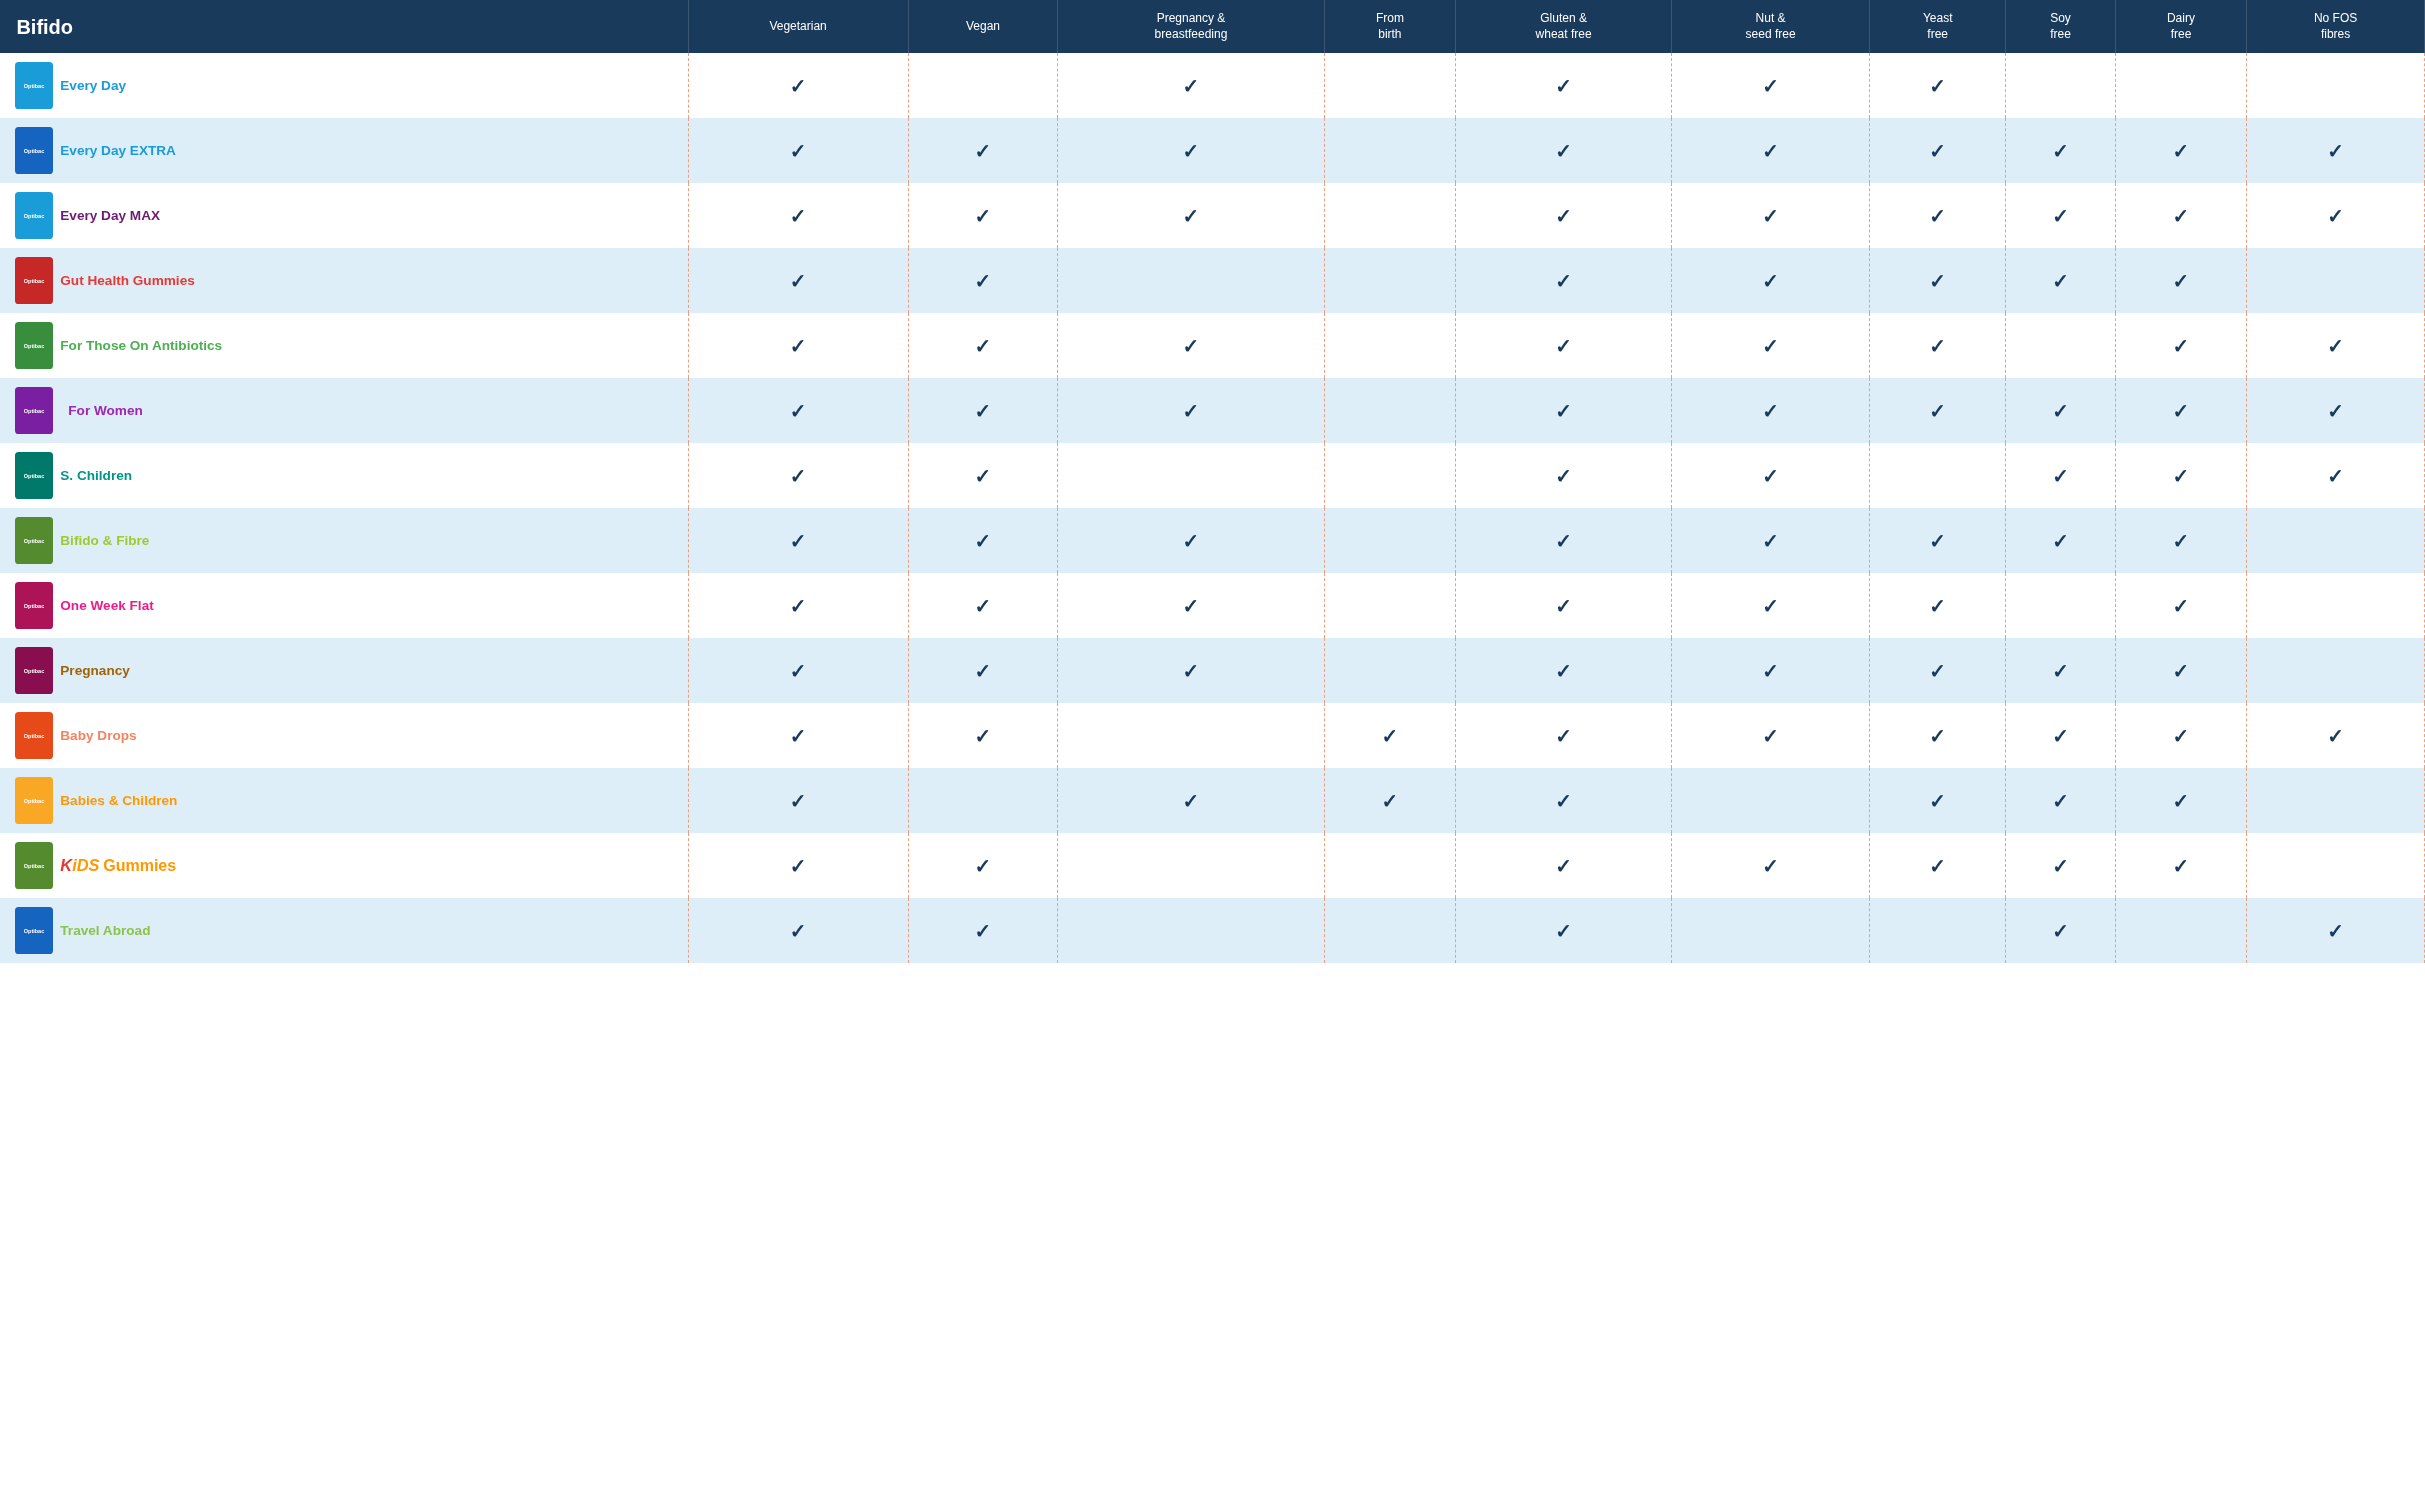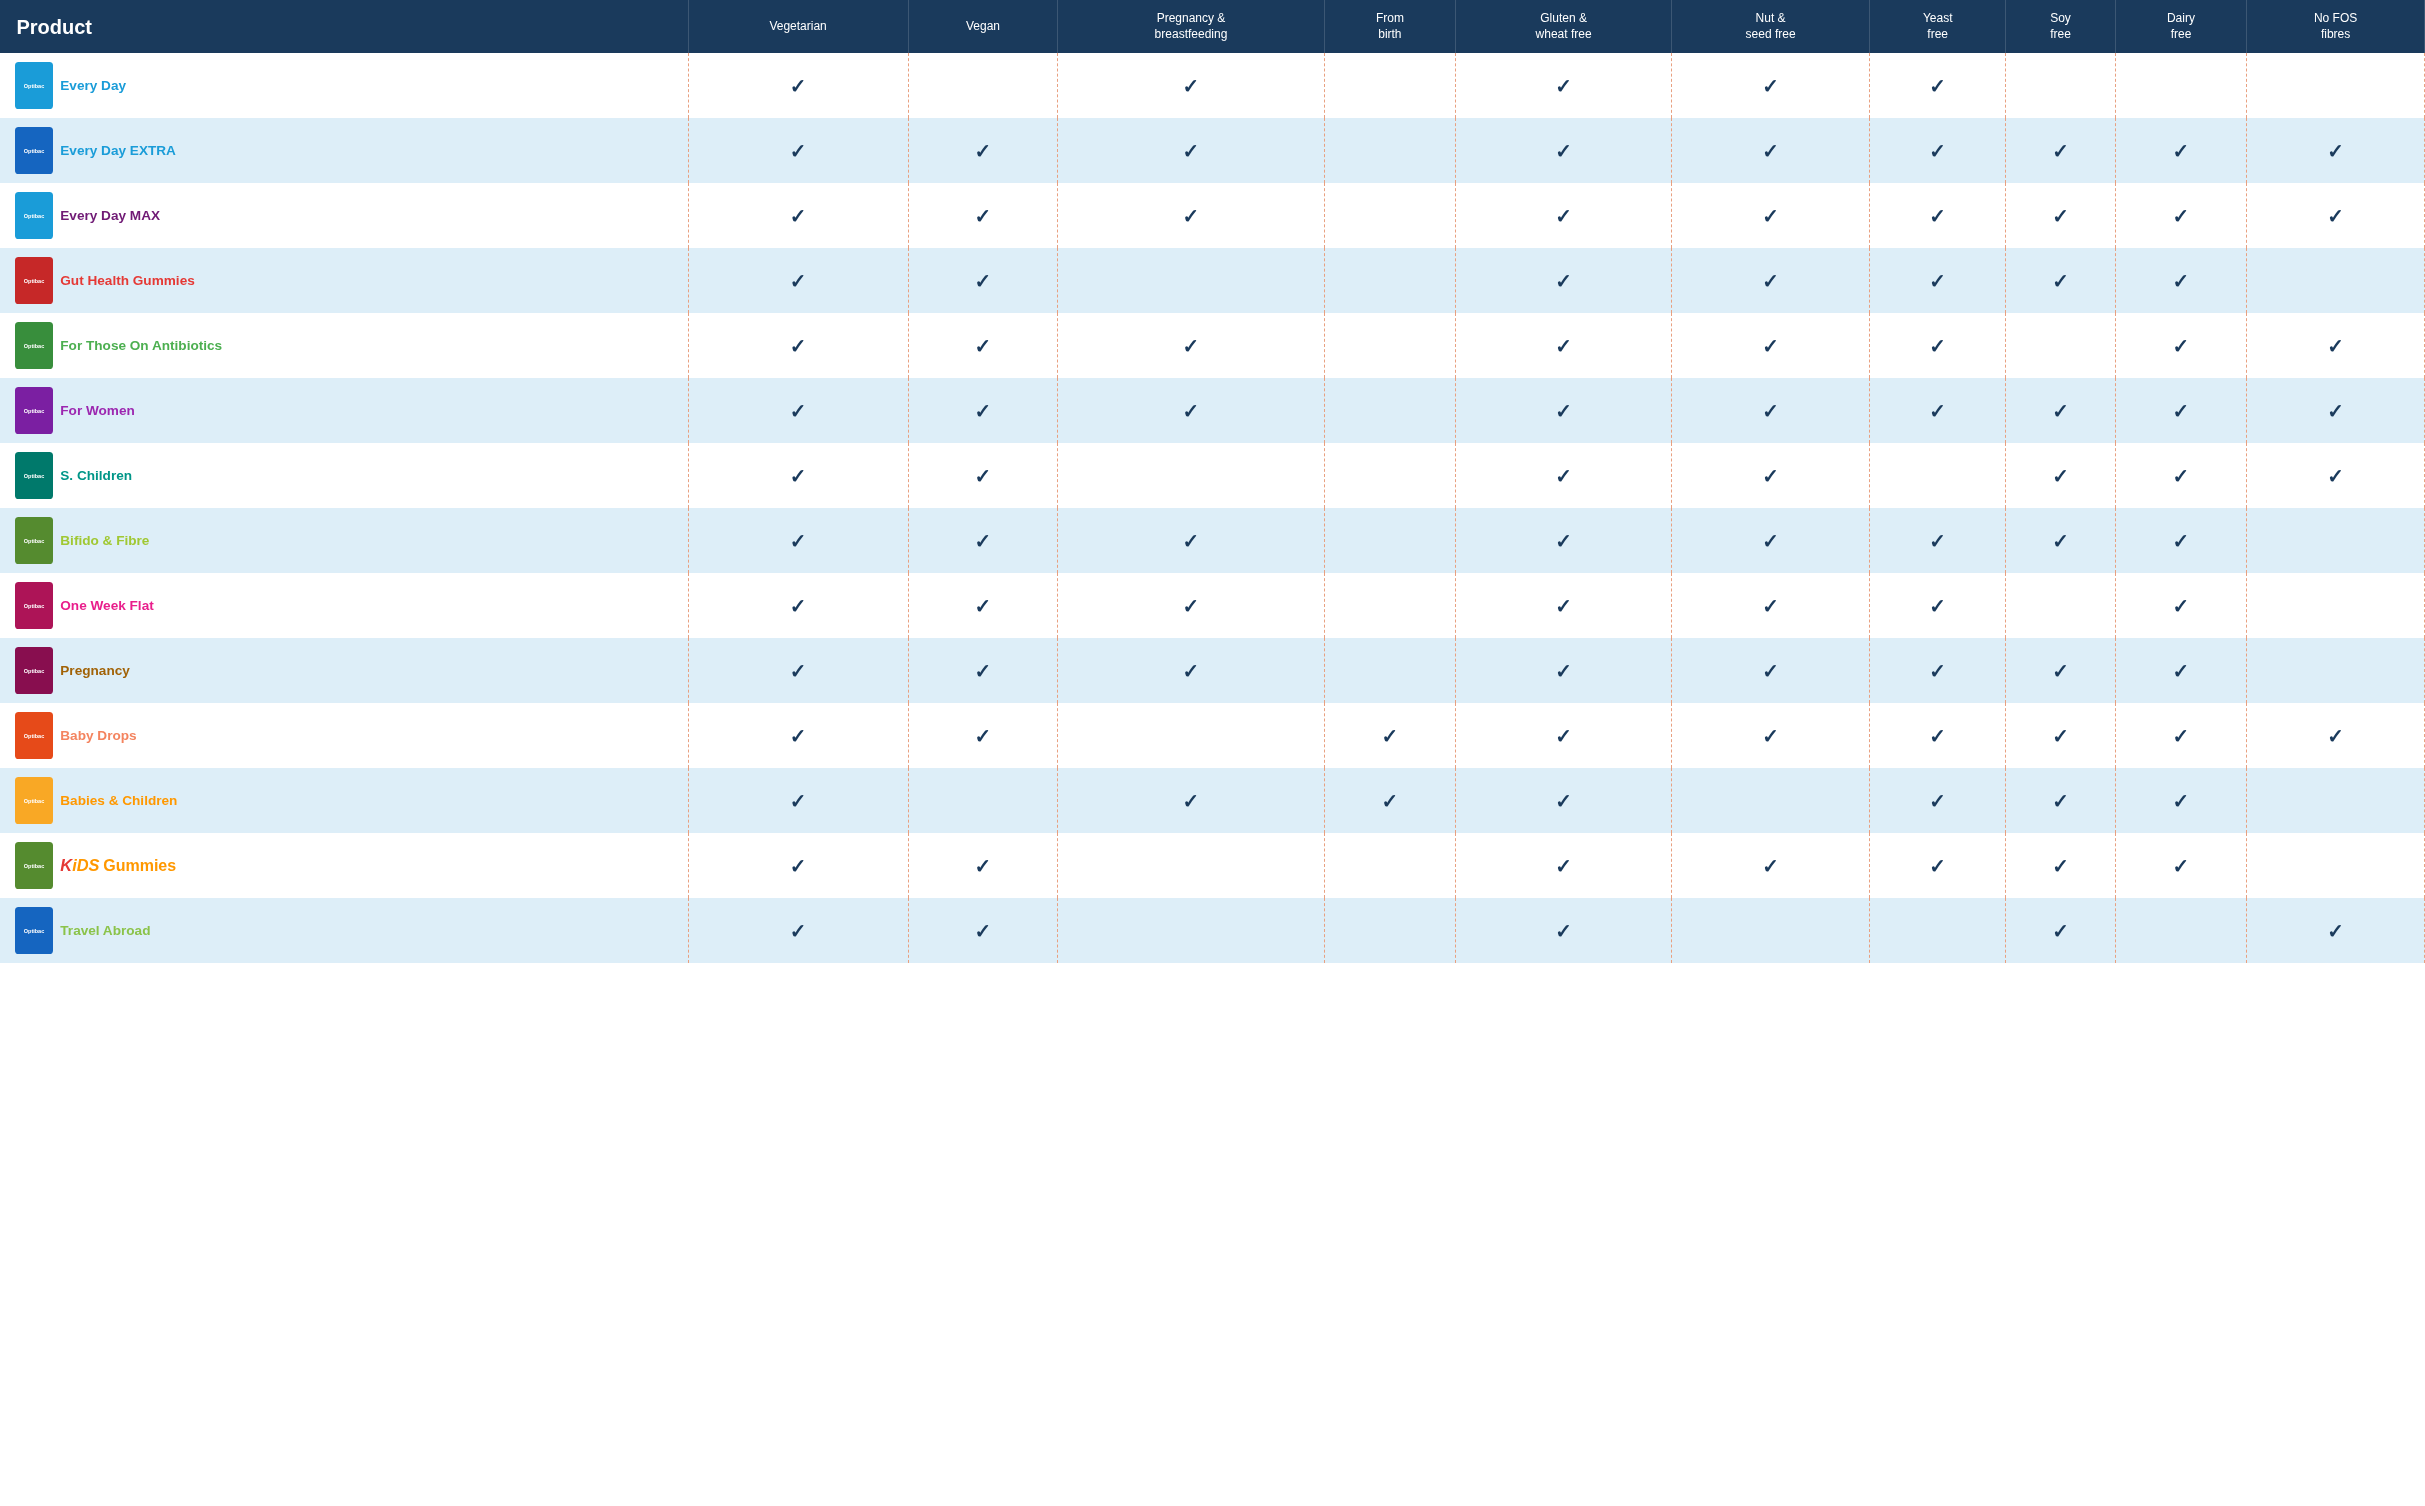--- a/index.html
+++ b/index.html
@@ -86,21 +86,21 @@
       display: inline-block;
     }
   </style>
 </head>
 <body>
 
 <div class="table-wrapper">
   <table>
     <thead>
       <tr>
-        <th class="product-header">Product</th>
+        <th class="product-header">Bifido</th>
         <th>Vegetarian</th>
         <th>Vegan</th>
         <th>Pregnancy &amp;<br>breastfeeding</th>
         <th>From<br>birth</th>
         <th>Gluten &amp;<br>wheat free</th>
         <th>Nut &amp;<br>seed free</th>
         <th>Yeast<br>free</th>
         <th>Soy<br>free</th>
         <th>Dairy<br>free</th>
         <th>No FOS<br>fibres</th>
@@ -206,21 +206,21 @@
           <td></td>
           <td><span class="check">✓</span></td>
           <td><span class="check">✓</span></td>
         </tr>
         <tr>
           <td class="product-cell">
             <div class="product-inner">
               <div class="product-thumb" style="background-color: rgb(123, 31, 162);">
                 <div style="font-size: 5.5px; color: rgb(255, 255, 255); text-align: center; padding: 1.8px;">Optibac</div>
               </div>
-              <span class="product-name" style="color: rgb(156, 39, 176);">For Women</span>
+              <span class="product-name" style="color: rgb(156, 39, 176); margin-left: 8px;">For Women</span>
             </div>
           </td>
           <td><span class="check">✓</span></td>
           <td><span class="check">✓</span></td>
           <td><span class="check">✓</span></td>
           <td></td>
           <td><span class="check">✓</span></td>
           <td><span class="check">✓</span></td>
           <td><span class="check">✓</span></td>
           <td><span class="check">✓</span></td>

